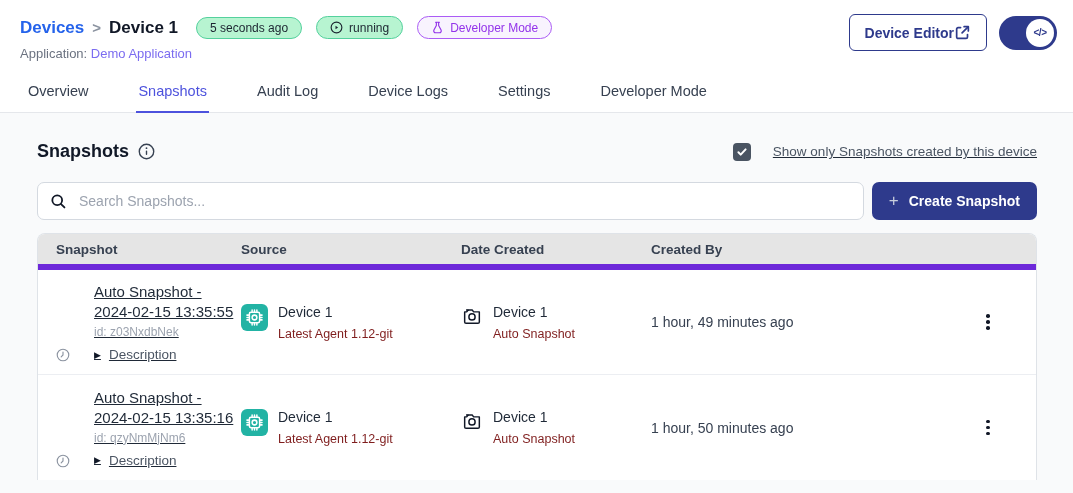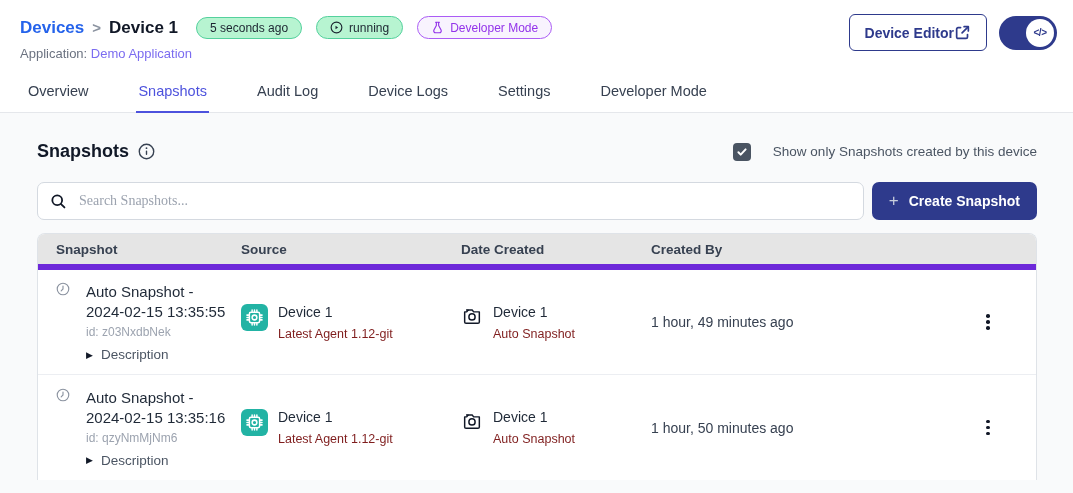--- a/index.html
+++ b/index.html
@@ -54,57 +54,57 @@
     white-space: nowrap;
   }
   .tab.active { color: #4d52dd; border-bottom-color: #4d52dd; }
 
   
   .content { background: #f9fafb; height: 381px; padding: 0 36px 0 37px; }
   .section-head { display: flex; align-items: center; justify-content: space-between; padding-top: 28px; }
   .section-title-wrap { display: flex; align-items: center; gap: 9px; }
   .section-title { font-size: 18px; font-weight: 600; color: #111827; }
   .info-icon { width: 17px; height: 17px; color: #374151; display: inline-flex; cursor: pointer; }
-  .filter-wrap { display: flex; align-items: center; gap: 22px; cursor: pointer; }
+  .filter-wrap { display: flex; align-items: center; gap: 22px; cursor: pointer; text-decoration: underline; }
   .checkbox {
     width: 18px; height: 18px; border-radius: 4px; background: #4a5462;
     display: flex; align-items: center; justify-content: center; flex: 0 0 auto;
   }
   .filter-label { font-size: 13.5px; color: #4b5563; }
 
   .search-row { display: flex; align-items: center; gap: 8px; margin-top: 20px; }
   .search-box {
     flex: 1; height: 38px; background: #ffffff; border: 1px solid #d4d9e0; border-radius: 7px;
     display: flex; align-items: center; padding: 0 12px;
   }
   .search-box svg { flex: 0 0 auto; color: #111827; }
   .search-input {
     border: none; outline: none; flex: 1; margin-left: 12px;
-    font-size: 14px; color: #1f2937; font-family: Liberation Serif, serif; background: transparent;
+    font-size: 14px; color: #1f2937; font-family: Liberation Sans, sans-serif; background: transparent;
   }
   .search-input::placeholder { color: #9ca3af; }
   .create-btn {
     height: 38px; background: #2e3a8c; color: #ffffff; border: none; border-radius: 7px;
     font-weight: 700; font-size: 14px; padding: 0 17px; cursor: pointer;
     display: inline-flex; align-items: center; gap: 10px; font-family: inherit; white-space: nowrap;
   }
   .plus-glyph { font-size: 17px; font-weight: 400; color: #c9cfdd; }
 
   
   .table {
     margin-top: 13px; background: #ffffff;
     border: 1px solid #dfe3e8; border-bottom: none; border-radius: 8px 8px 0 0;
     overflow: hidden;
   }
   .trow { display: grid; grid-template-columns: 185px 220px 190px 1fr 56px; padding-left: 18px; }
   .thead { background: #e5e5e5; border-bottom: 6px solid #6d28d9; height: 36px; align-items: center; }
   .th { font-size: 13.5px; font-weight: 600; color: #374151; }
   .row { height: 105px; align-items: center; border-bottom: 1px solid #eceef2; }
 
-  .cell-snapshot { display: flex; align-items: flex-start; gap: 16px; }
+  .cell-snapshot { display: flex; align-items: flex-end; gap: 24px; text-decoration: underline; }
   .clock-icon { color: #8b93a0; flex: 0 0 auto; display: inline-flex; }
   .snap-text { width: 150px; }
   .snap-title { font-size: 15px; line-height: 20px; color: #1f2937; }
   .snap-id { font-size: 12px; color: #9ca3af; margin-top: 3px; }
   .desc-toggle { display: flex; align-items: center; gap: 8px; margin-top: 8px; cursor: pointer; }
   .desc-tri { font-size: 9px; color: #111827; }
   .desc-label { font-size: 13.5px; color: #4b5563; }
 
   .cell-pair { display: flex; align-items: flex-start; gap: 10px; }
   .source-chip {

